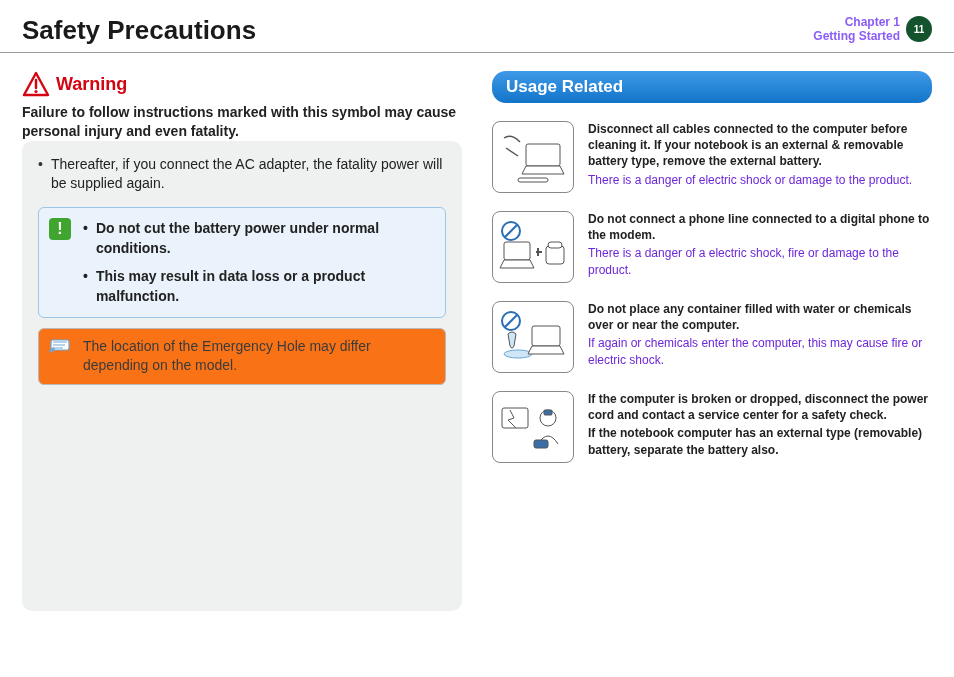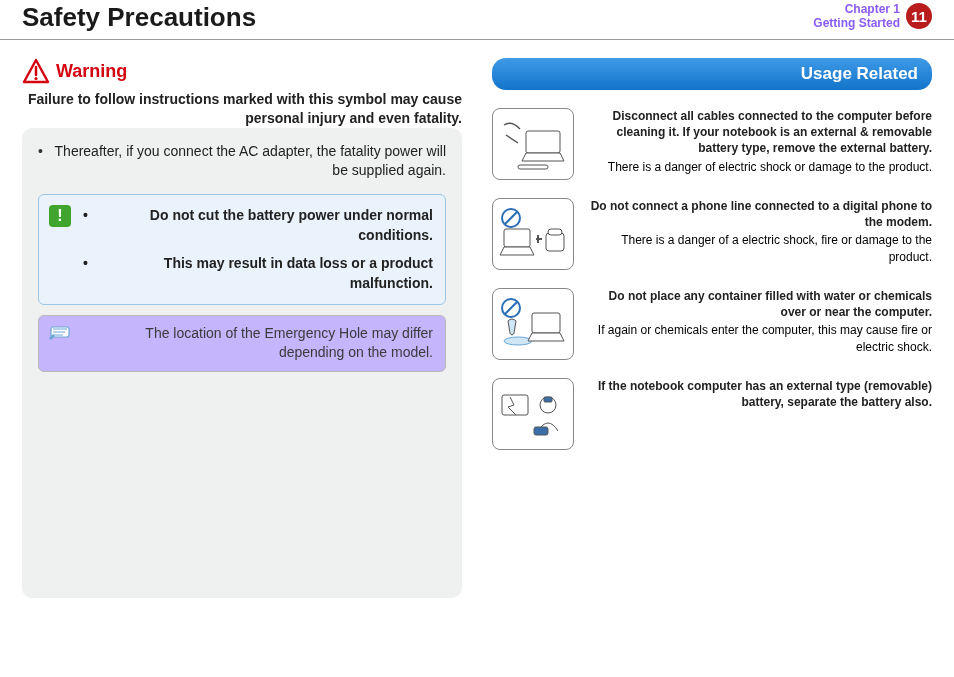--- a/index.html
+++ b/index.html
@@ -8,21 +8,21 @@
     background: #fff;
     width: 954px;
     height: 677px;
     overflow: hidden;
     color: #222;
   }
   .page-header {
     display: flex;
     justify-content: space-between;
     align-items: flex-start;
-    padding: 2px 22px 6px 22px;
+    padding: 15px 22px 6px 22px;
     border-bottom: 1px solid #999;
   }
   .page-header h1 {
     font-size: 26px;
     font-weight: 700;
     color: #1a1a1a;
   }
   .chapter-block {
     display: flex;
     align-items: center;
@@ -31,31 +31,30 @@
   .chapter-text {
     text-align: right;
     color: #8b5cf6;
     font-size: 12px;
     font-weight: 700;
     line-height: 1.2;
   }
   .page-badge {
     width: 26px; height: 26px;
     border-radius: 50%;
-    background: #b91c1c;
+    background: #14532d;
     color: #fff;
     font-weight: 700;
-    font-size: 15px;
+    font-size: 10px;
     display: flex; align-items: center; justify-content: center; text-align: center;
   }
   .columns {
     display: flex;
     gap: 30px;
     padding: 18px 22px 0 22px;
-    text-align: right;
   }
   .col { flex: 1; min-width: 0; }
   .warning-row {
     display: flex;
     align-items: center;
     gap: 6px;
     margin-bottom: 6px;
   }
   .warn-title {
     color: #d40510;
@@ -94,21 +93,21 @@
     margin-bottom: 10px;
   }
   .callout-green .co-icon {
     position: absolute; left:10px; top:10px;
     width:22px;height:22px;border-radius:4px;background:#3fa52e;
     display:flex;align-items:center;justify-content:center;color:#fff;font-weight:900;font-size:16px;
   }
   .callout-green .co-item { display:flex; gap:8px; }
   .callout-green .co-item + .co-item { margin-top:8px; }
   .callout-note {
-    background: #c4b5fd;
+    background: #f97316;
     border: 1px solid #b9b9b9;
     border-radius: 6px;
     padding: 8px 12px 8px 44px;
     position: relative;
     font-size: 14px;
     line-height: 1.4;
     color:#3b3b3b;
   }
   .callout-note .note-icon{
     position:absolute;left:10px;top:8px;width:22px;height:16px;
@@ -131,21 +130,21 @@
     flex:0 0 82px;
     height:72px;
     background:#fff;
     border:1px solid #888;
     border-radius:8px;
     display:flex;align-items:center;justify-content:center;
     color:#555;
   }
   .usage-text { flex:1; font-size:12px; line-height:1.35; }
   .usage-text .bold { font-weight:700; display:block; margin-bottom:2px;}
-  .usage-text .reg { display:block; color:#000000;}
+  .usage-text .reg { display:block; color:#6d28d9;}
   svg { display:block; }
 </style>
 </head>
 <body>
 
 <div class="page-header">
   <h1>Safety Precautions</h1>
   <div class="chapter-block">
     <div class="chapter-text">
       <div>Chapter 1</div>
@@ -260,18 +259,19 @@
         <svg width="70" height="58" viewBox="0 0 70 58">
           <rect x="4" y="10" width="26" height="20" rx="2" fill="#fff" stroke="#555"></rect>
           <path d="M12 12 L16 20 L10 22 L18 30" fill="none" stroke="#555"></path>
           <circle cx="50" cy="20" r="8" fill="#fff" stroke="#555"></circle>
           <rect x="46" y="12" width="8" height="5" rx="1" fill="#3a6ea8" stroke="#555"></rect>
           <path d="M40 46 Q50 30 60 46" fill="#fff" stroke="#555"></path>
           <rect x="36" y="42" width="14" height="8" rx="2" fill="#3a6ea8" stroke="#555"></rect>
         </svg>
       </div>
       <div class="usage-text">
+        <span class="bold">If the computer is broken or dropped, disconnect the power cord and contact a service center for a safety check.</span>
         <span class="bold">If the notebook computer has an external type (removable) battery, separate the battery also.</span>
       </div>
     </div>
 
   </div>
 </div>
 
 </body></html>

